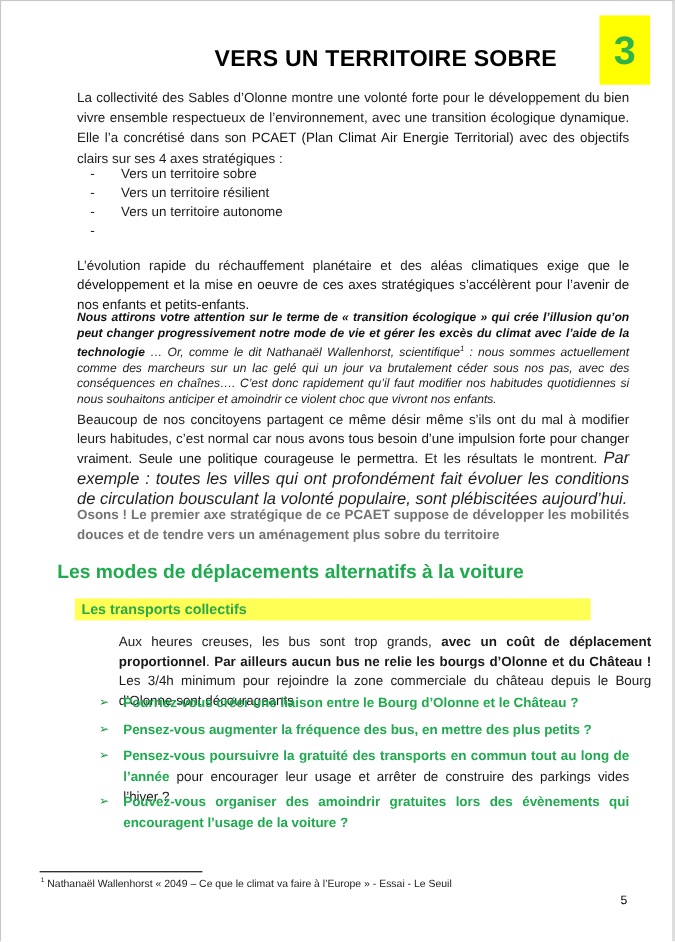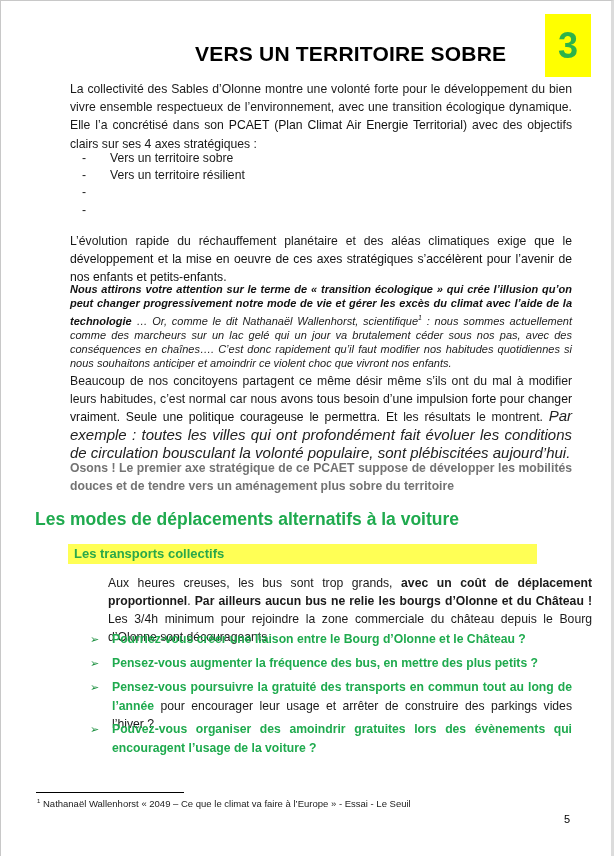--- a/index.html
+++ b/index.html
@@ -9,21 +9,21 @@
   .page-title { position: absolute; left: 195px; top: 42px; font-size: 21px; font-weight: bold; letter-spacing: 0.2px; color: #000; }
   .chapter-badge { position: absolute; left: 545px; top: 14px; width: 46px; height: 63px; background: #ffff00; color: #2db34a; font-size: 36px; font-weight: bold; text-align: center; line-height: 63px; }
   .p { position: absolute; left: 70px; width: 502px; font-size: 12.2px; line-height: 18.2px; text-align: justify; }
   .p b { font-weight: normal; color: #111; }
   .list { position: absolute; left: 82px; top: 150px; font-size: 12.2px; line-height: 17.2px; list-style: none; }
   .list li { display: flex; }
   .list .dash { width: 28px; }
   .italic-block { position: absolute; left: 70px; top: 282px; width: 502px; font-size: 11px; line-height: 14.3px; font-style: italic; text-align: justify; color: #222; }
   .italic-block b { font-weight: bold; color: #111; }
   .italic-small { font-style: italic; font-size: 15px; line-height: 16px; color: #222; }
-  .h2 { position: absolute; left: 35px; top: 509px; font-size: 17.5px; font-weight: bold; color: #1faa4e; }
+  .h2 { position: absolute; left: 52px; top: 509px; font-size: 17.5px; font-weight: bold; color: #1faa4e; }
   .h3 { position: absolute; left: 68px; top: 544px; width: 469px; height: 20px; background: #ffff55; font-size: 13px; font-weight: bold; color: #2aa84a; padding-left: 6px; line-height: 20px; }
   .p2 { position: absolute; left: 88px; width: 484px; font-size: 12.2px; line-height: 18px; text-align: justify; }
   .q { position: absolute; left: 90px; width: 482px; font-size: 12.2px; line-height: 18.5px; display: flex; }
   .q .arrow { width: 22px; flex: none; color: #1a8f3e; font-size: 11px; line-height: 18.5px; }
   .q .qtext { flex: 1; text-align: justify; }
   .q .g { color: #1faa4e; font-weight: bold; margin-top: 40px; }
   .q .n { color: #1a1a1a; font-weight: normal; }
   .footnote-rule { position: absolute; left: 36px; top: 792px; width: 148px; border-top: 1px solid #000; }
   .footnote { position: absolute; left: 37px; top: 798px; font-size: 9.5px; color: #222; }
   .footnote sup { font-size: 6px; }
@@ -46,20 +46,21 @@
   <li>
       <span class="dash">-</span>
       <span>Vers un territoire sobre</span>
     </li>
   <li>
       <span class="dash">-</span>
       <span>Vers un territoire résilient</span>
     </li>
   <li>
       <span class="dash">-</span>
+      <span>Vers un territoire autonome</span>
     </li>
   <li>
       <span class="dash">-</span>
     </li>
 </ul>
 
 <div class="p" style="top:232px;">
   <span>L’évolution rapide du réchauffement planétaire et des aléas climatiques exige </span><b>que le développement et la mise en oeuvre de ces axes stratégiques s’accélèrent pour l’avenir de nos enfants et petits-enfants</b><span>.</span>
 </div>
 

